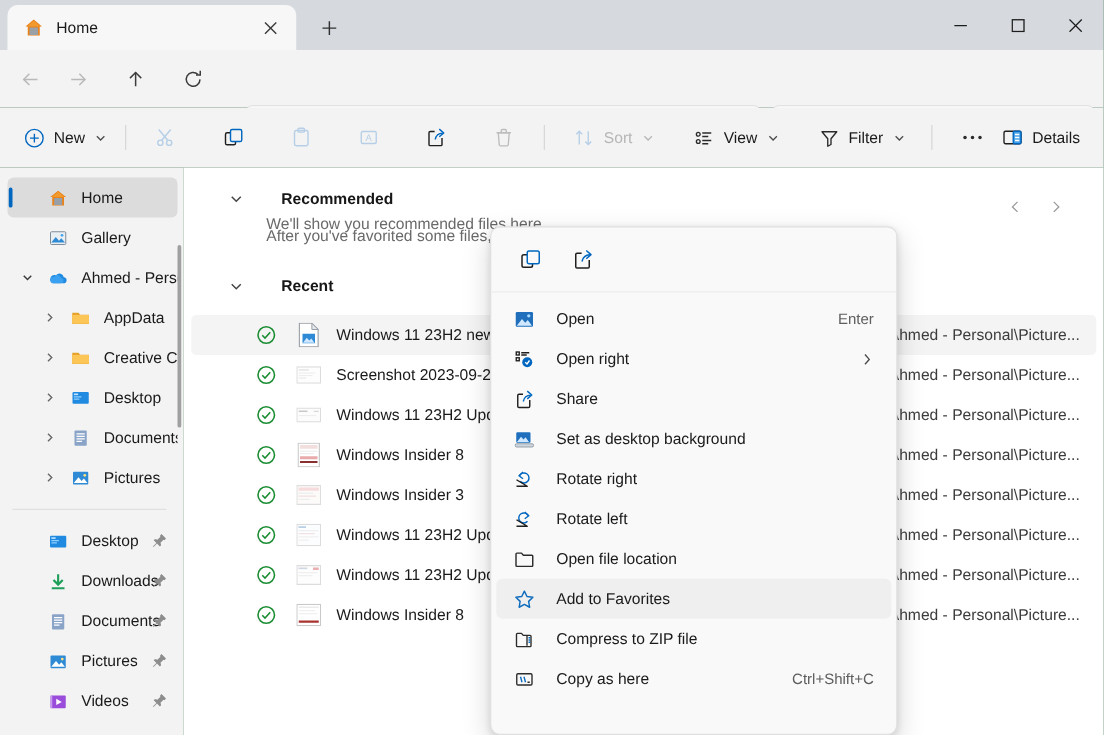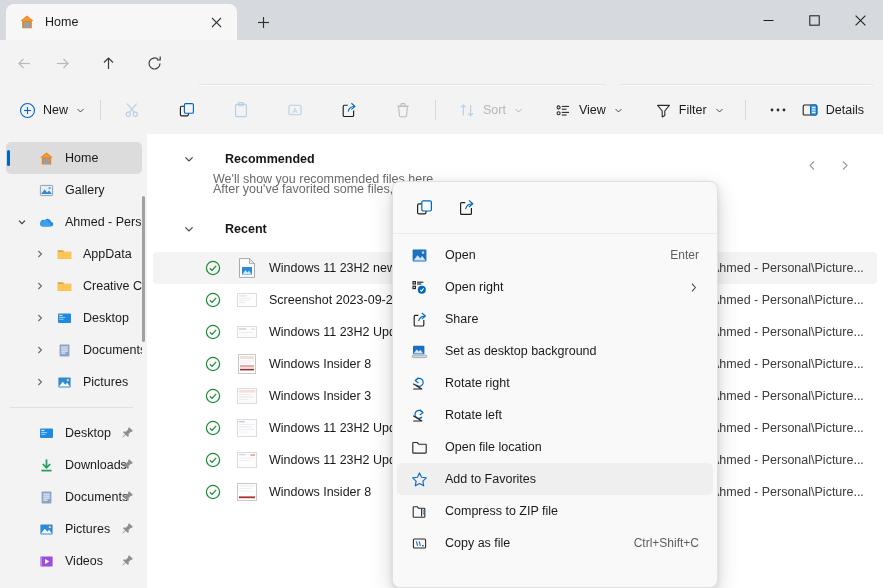--- a/index.html
+++ b/index.html
@@ -953,20 +953,20 @@
       </div>
 
       <div class="ctx-item">
         <span class="ctx-ico">
           <svg width="17" height="17" viewBox="0 0 17 17" fill="none" stroke-width="1.1">
             <rect x="2.4" y="4" width="12.2" height="9" rx="1" stroke="#2b2b2b"></rect>
             <path d="M5.4 6.4 6.6 10.8M8.2 6.4 9.4 10.8" stroke="#0f6cbd"></path>
             <line x1="11" y1="10.8" x2="12.8" y2="10.8" stroke="#2b2b2b"></line>
           </svg>
         </span>
-        <span>Copy as file</span>
+        <span>Copy as here</span>
         <span class="ctx-accel">Ctrl+Shift+C</span>
       </div>
 
     </div>
   </div>
 
 </div>
 
 </body></html>

